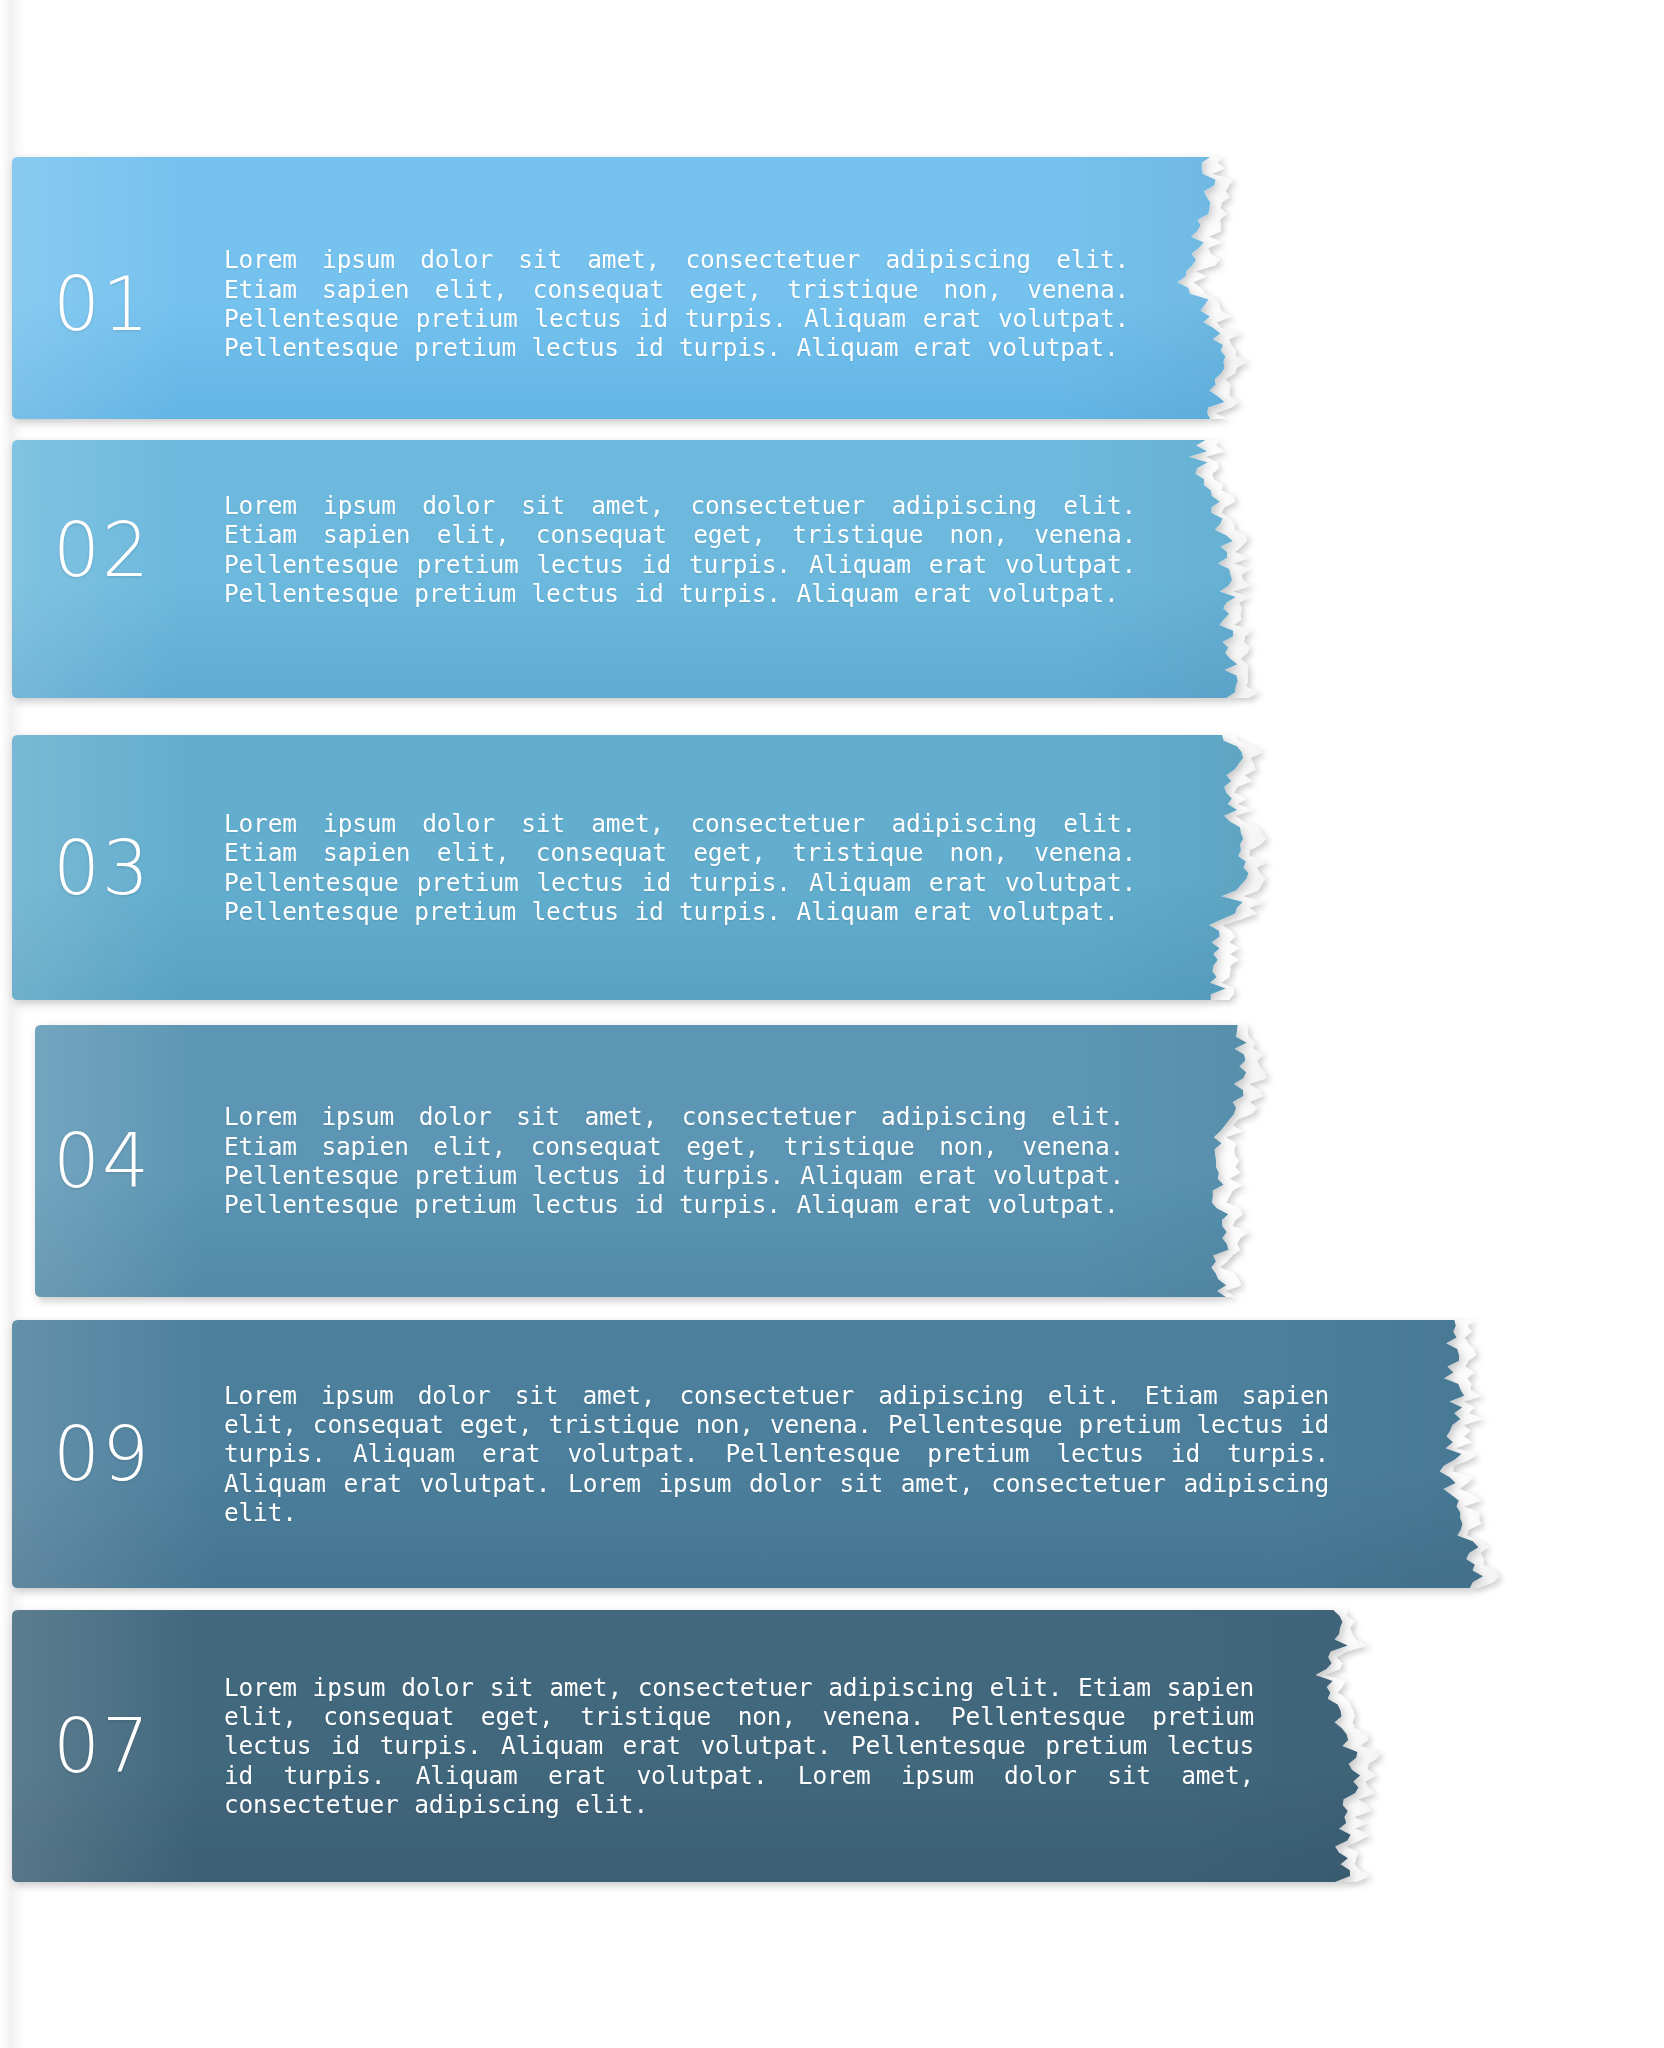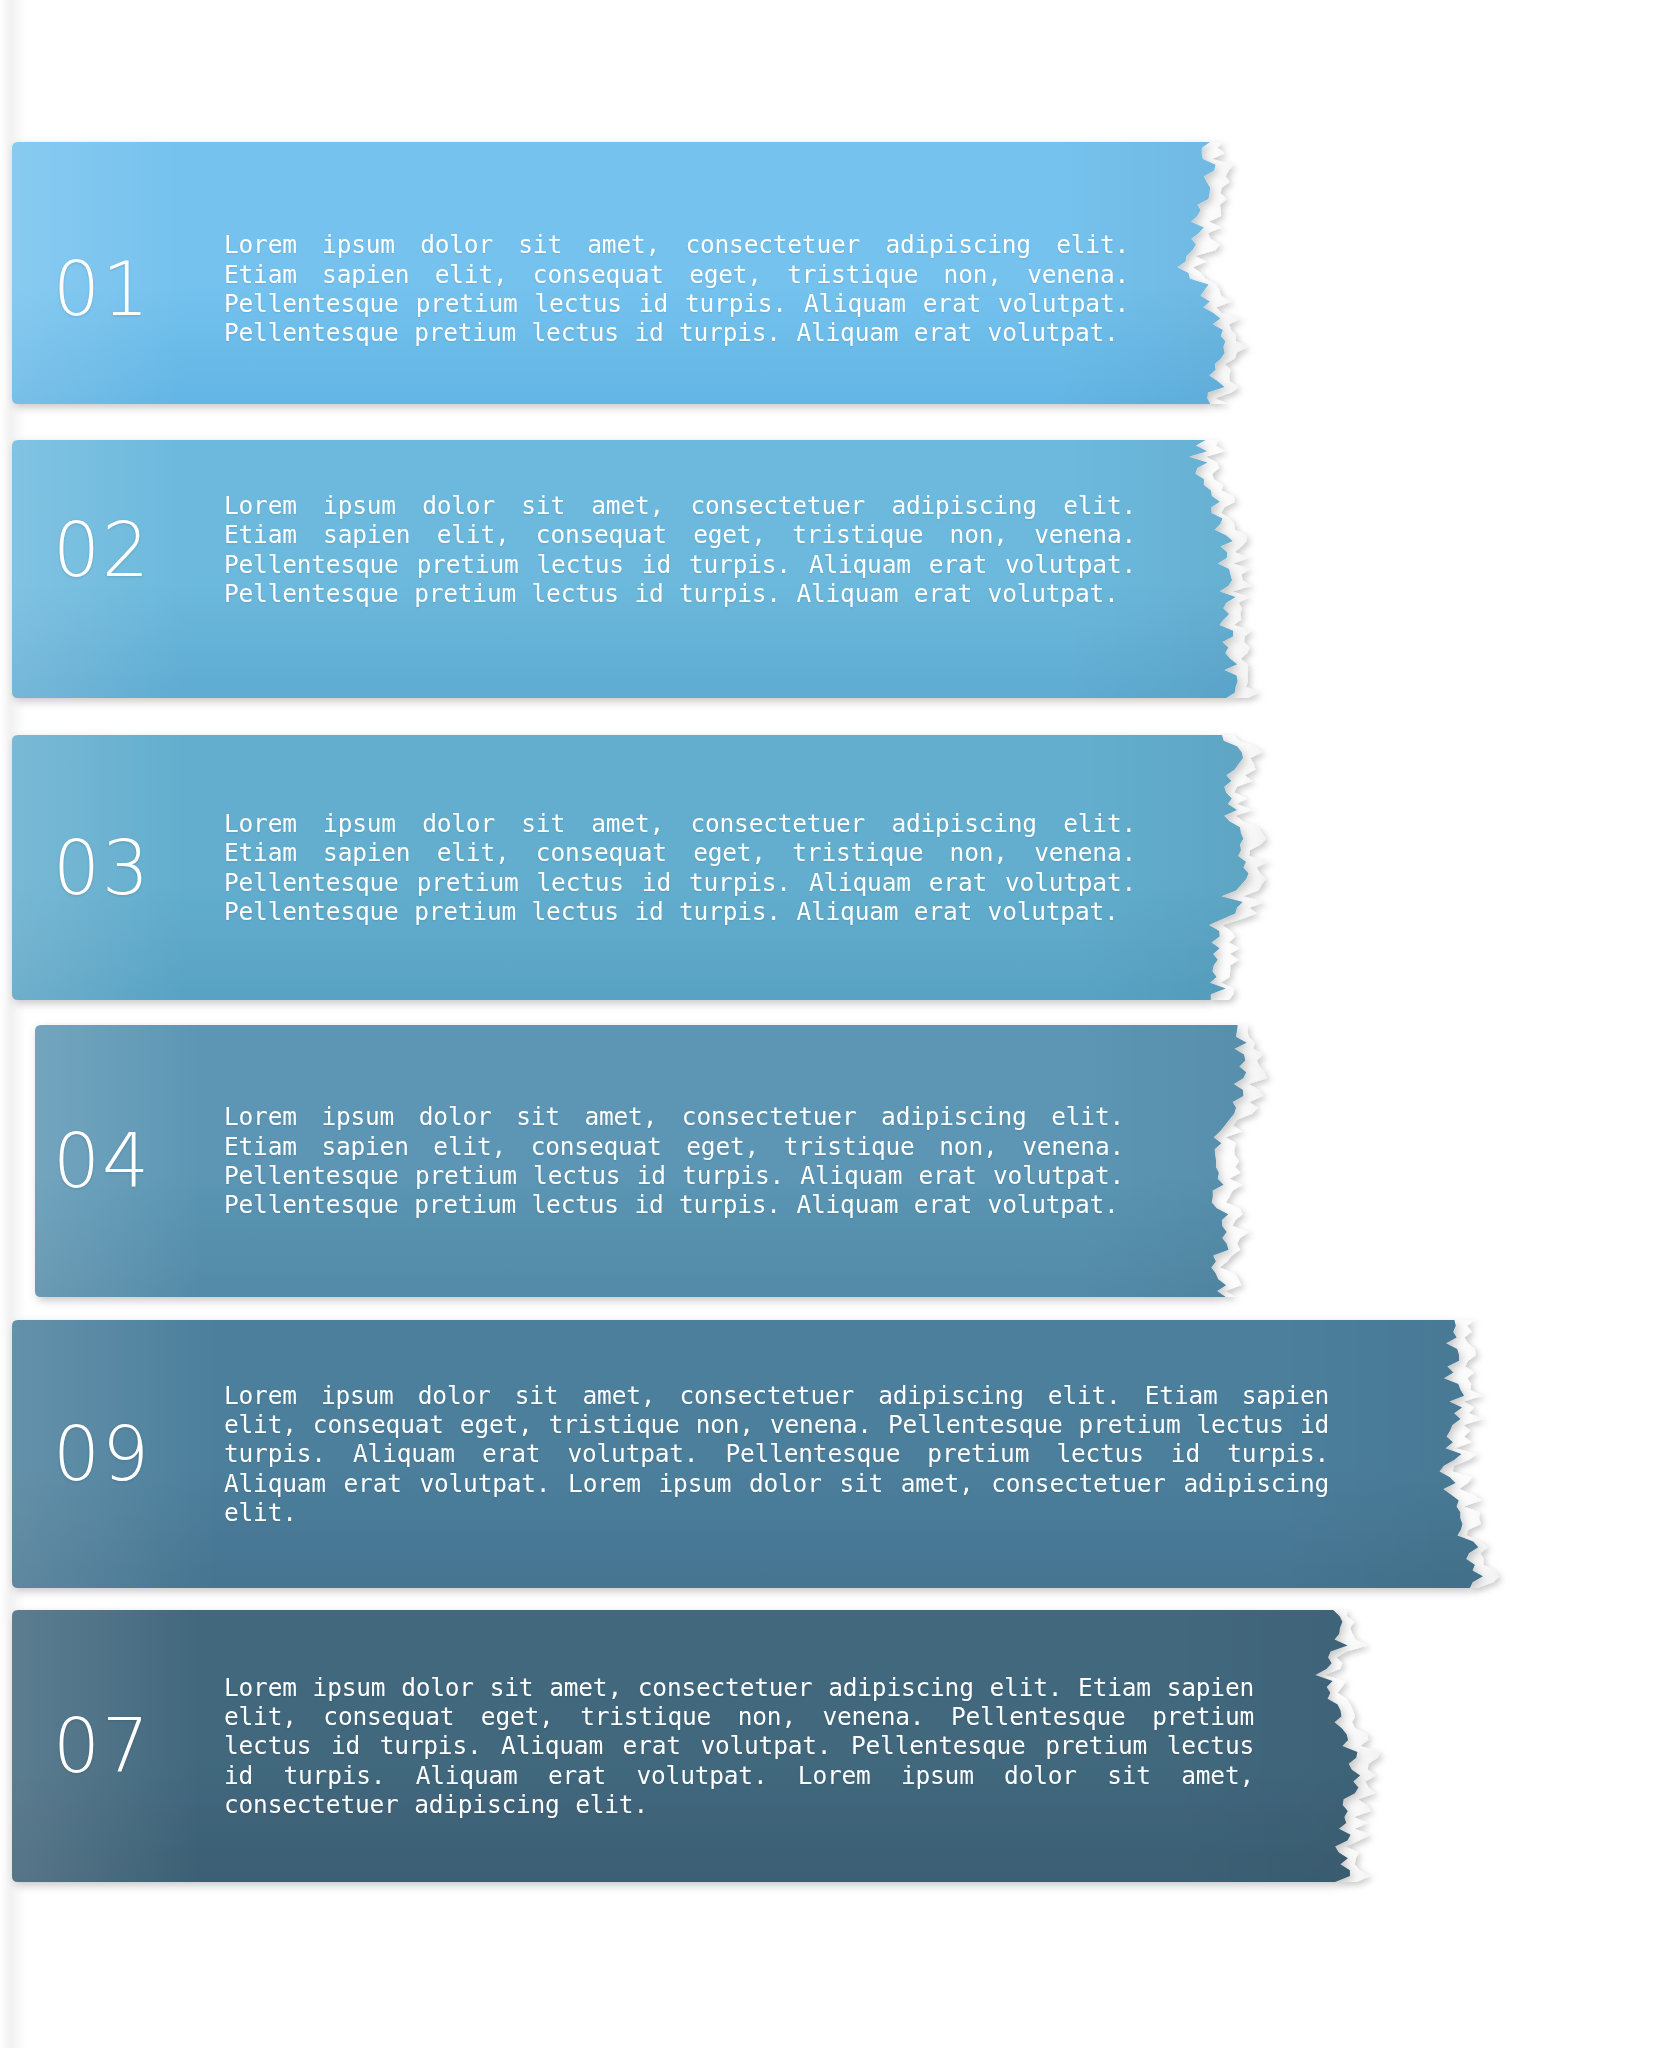--- a/index.html
+++ b/index.html
@@ -83,21 +83,21 @@
   }
 </style>
 </head>
 <body>
 
 <div id="page">
 
   <div class="page-fold"></div>
 
   <div id="banner-list">
-      <div class="banner" style="top: 142px; width: 1278px; height: 294px;">
+      <div class="banner" style="top: 157px; width: 1278px; height: 294px;">
     <svg class="banner-svg" width="1278" height="288" viewBox="0 0 1278 288">
       <defs>
         <linearGradient id="g-bn0" x1="0" y1="0" x2="0" y2="1">
           <stop offset="0%" stop-color="#74c2ee"></stop>
           <stop offset="55%" stop-color="#74c2ee"></stop>
           <stop offset="100%" stop-color="#63b5e4"></stop>
         </linearGradient>
         <linearGradient id="gh-bn0" x1="0" y1="0" x2="1" y2="0">
           <stop offset="0%" stop-color="rgba(255,255,255,0.14)"></stop>
           <stop offset="14%" stop-color="rgba(255,255,255,0.00)"></stop>

